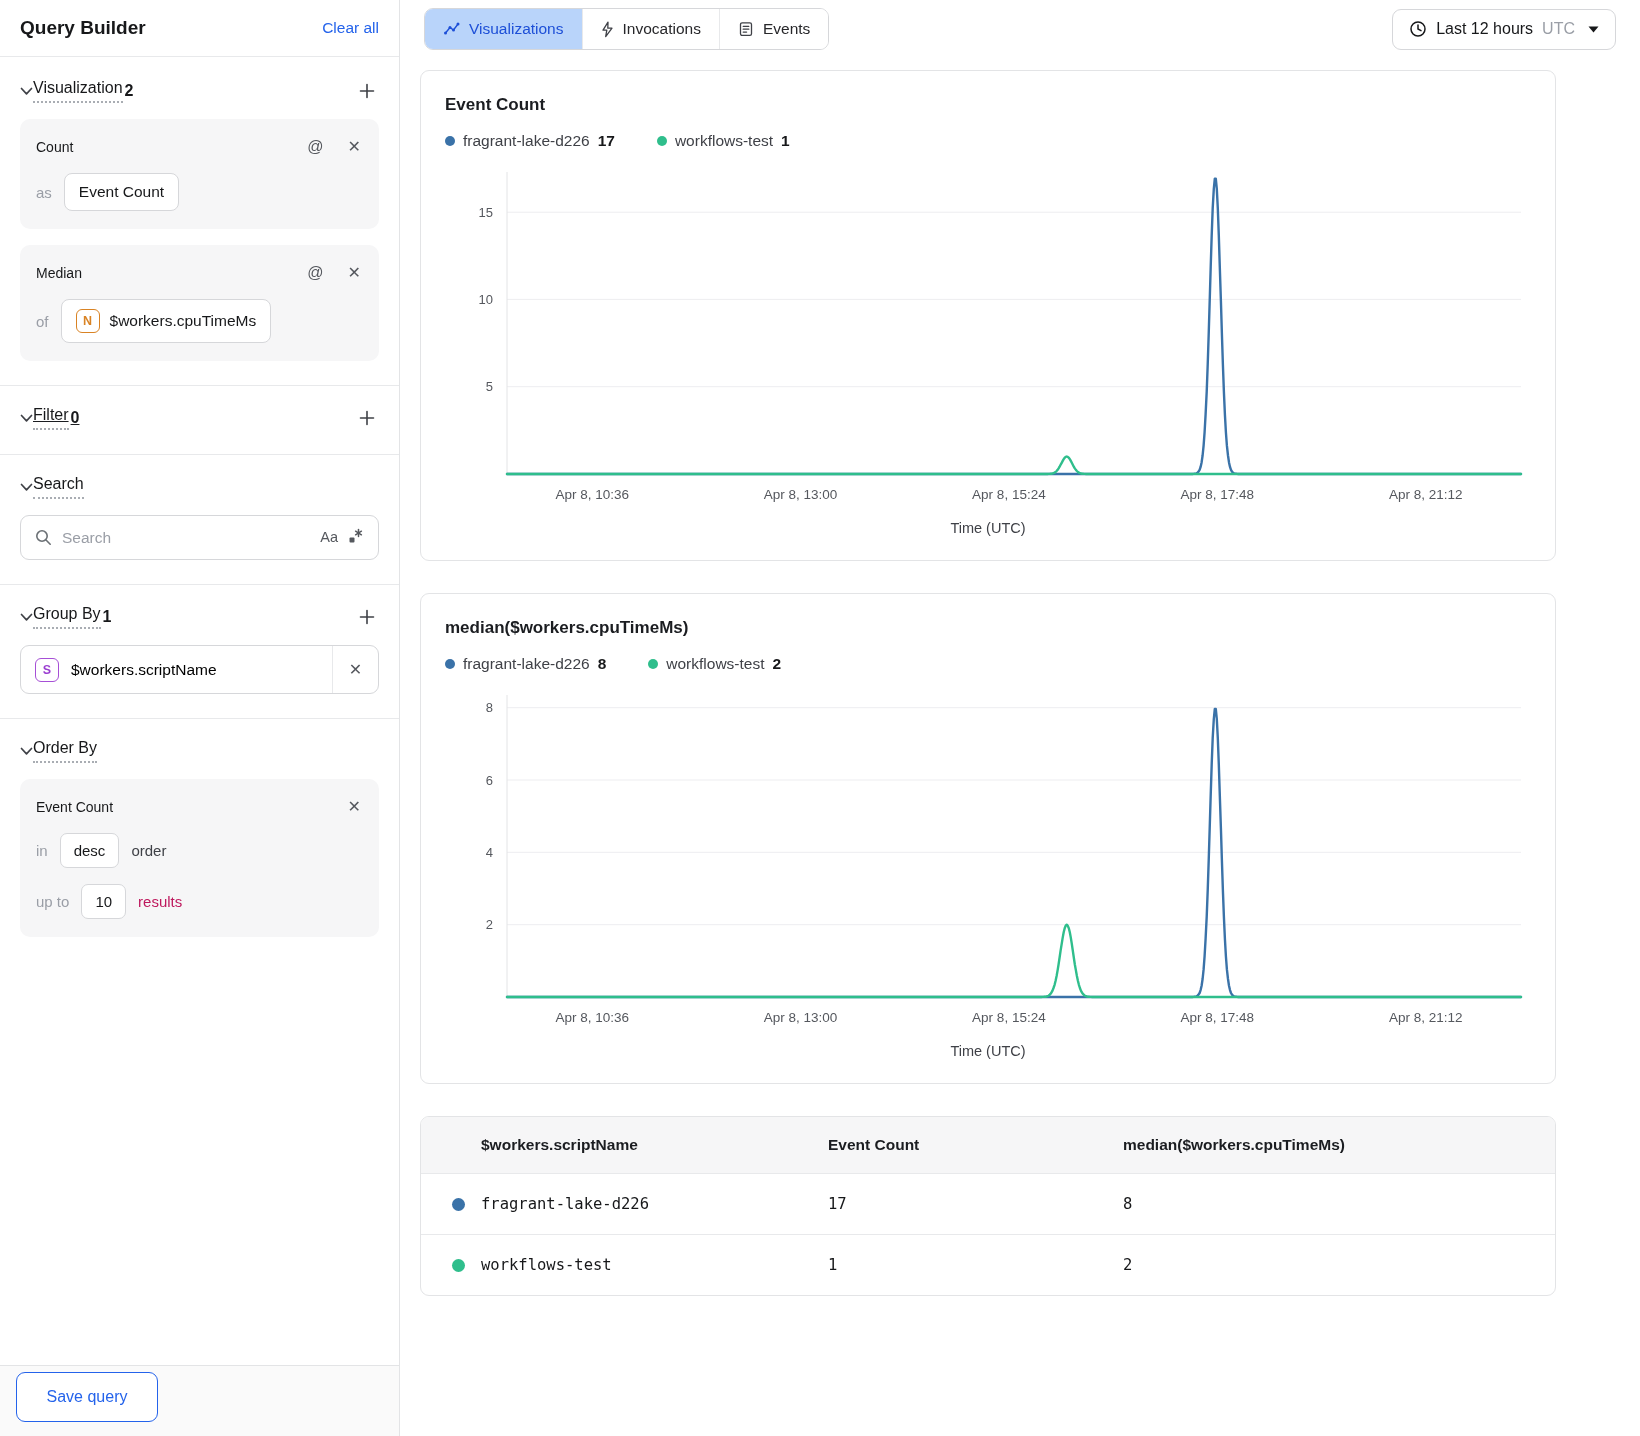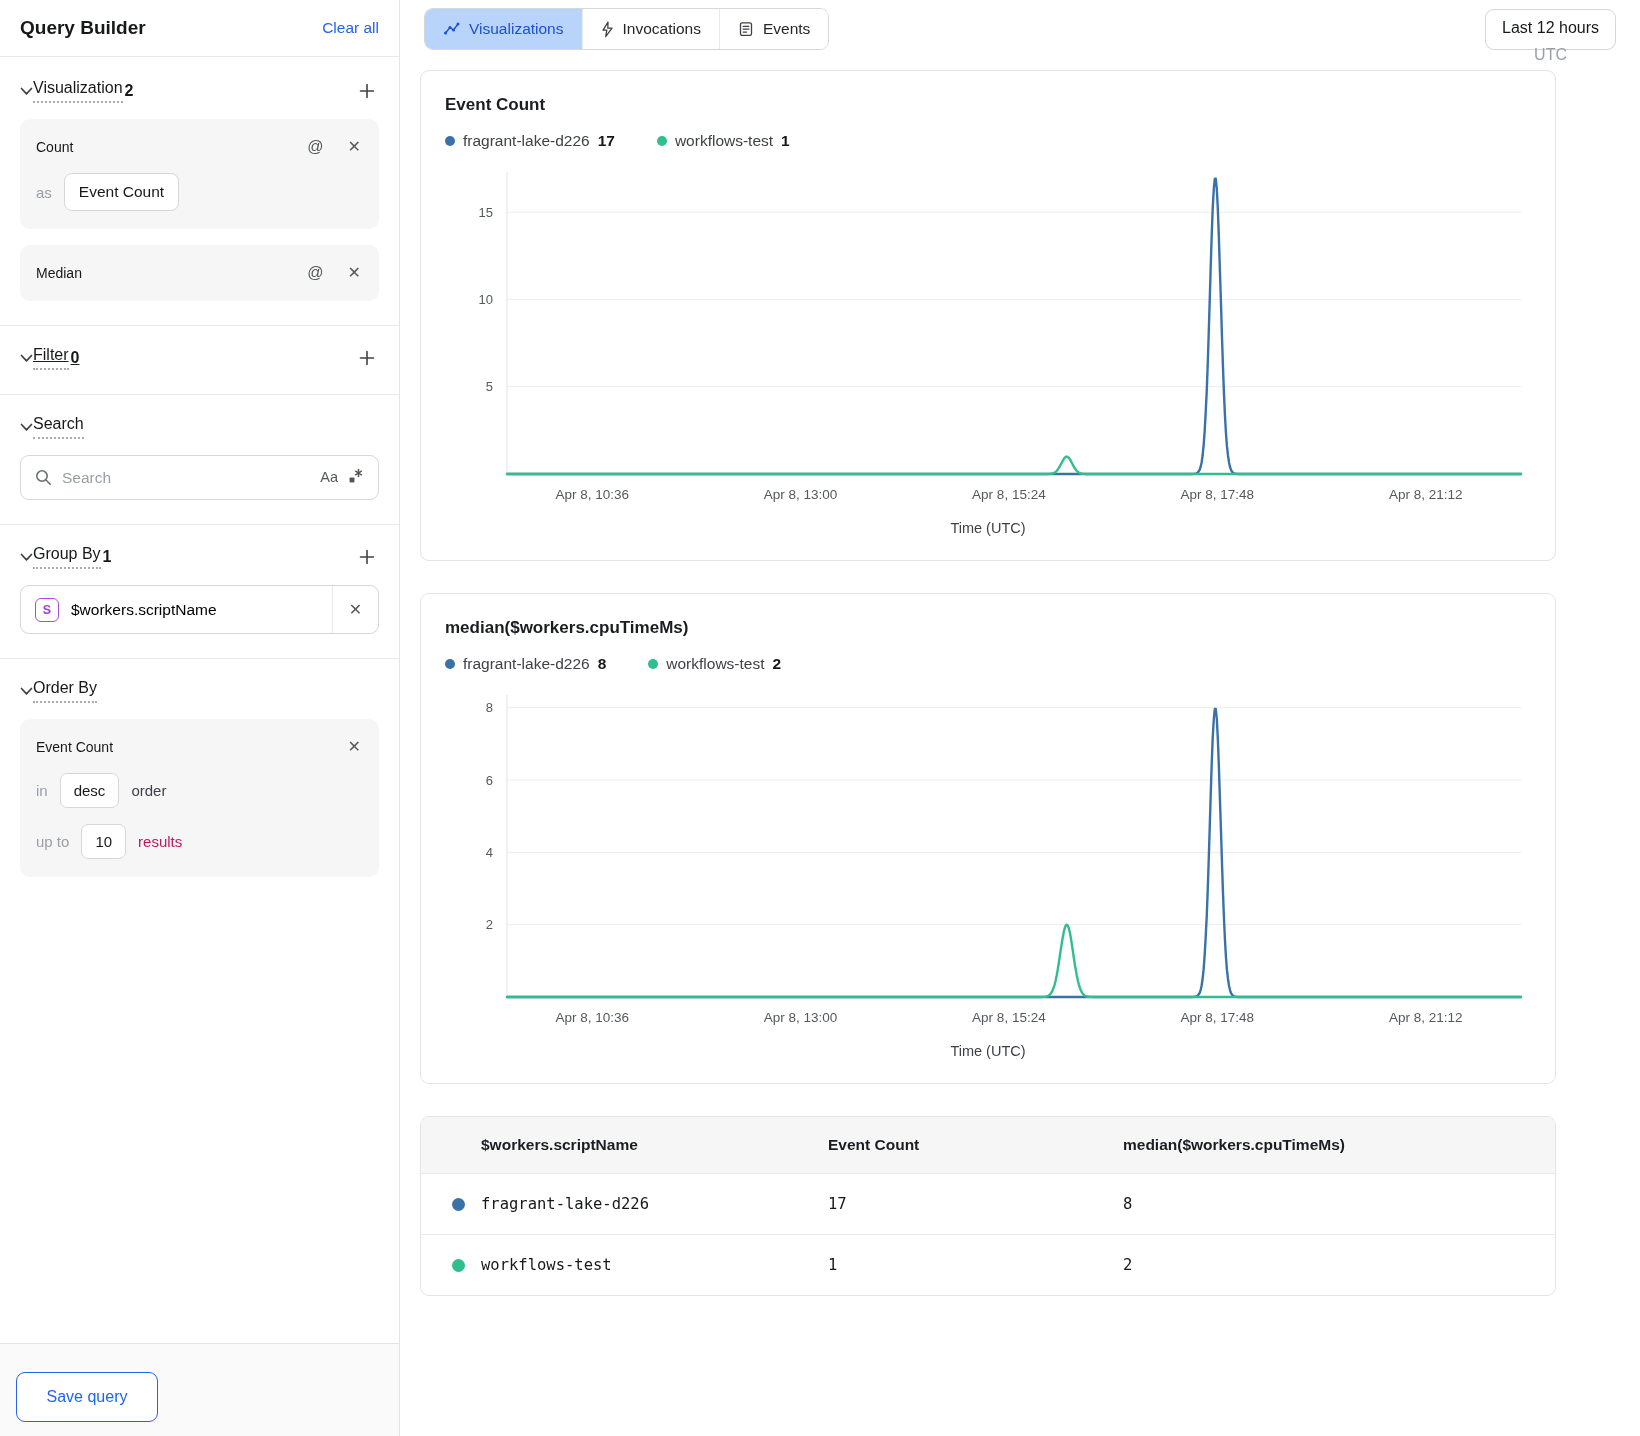--- a/index.html
+++ b/index.html
@@ -46,21 +46,21 @@
   .tool-toggle { background:none; border:none; cursor:pointer; color:#55585e; font-size:14.5px;
     font-family:inherit; line-height:1; }
   .gb-item { margin-top:16px; height:49px; border:1px solid #d6d7da; border-radius:9px; background:#fff;
     display:flex; align-items:center; overflow:hidden; }
   .gb-left { flex:1; display:flex; align-items:center; gap:12px; padding:0 14px; font-size:15.5px; }
   .gb-x { width:46px; height:100%; border:none; border-left:1px solid #e8e9eb; background:none;
     cursor:pointer; color:#55585e; font-size:16px; }
   .ob-row { display:flex; align-items:center; gap:12px; margin-top:16px; font-size:15px; }
   .mini-box { background:#fff; border:1px solid #d6d7da; border-radius:7px; padding:8px 13px;
     font-size:15px; color:#17181a; cursor:pointer; font-family:inherit; }
-  .sb-footer { border-top:1px solid #e3e4e6; background:#fafafa; padding:28px 16px 14px;
+  .sb-footer { border-top:1px solid #e3e4e6; background:#fafafa; padding:6px 16px 14px;
     display:flex; align-items:flex-start; gap:18px; }
   .btn-outline { height:50px; width:142px; border:1px solid #2463eb; color:#2463eb; background:#fff;
     border-radius:9px; font-size:16px; font-weight:500; cursor:pointer; font-family:inherit; }
   .btn-primary { height:50px; flex:1; border:none; background:#2463eb; color:#fff; border-radius:9px;
     font-size:16px; font-weight:600; cursor:pointer; display:flex; align-items:center; justify-content:center;
     gap:12px; font-family:inherit; }
   .kbd { width:26px; height:26px; background:rgba(255,255,255,.25); border-radius:6px; display:inline-flex;
     align-items:center; justify-content:center; font-size:13.5px; font-weight:600; }
 
   
@@ -68,21 +68,21 @@
   .topbar { display:flex; align-items:center; justify-content:space-between; padding:8px 24px 8px 24px; }
   .tabs { display:flex; border:1px solid #d6d7da; border-radius:9px; overflow:hidden; background:#fff; }
   .tab { display:flex; align-items:center; gap:9px; padding:17px 18px; height:40px; background:#fff;
     border:none; cursor:pointer; font-size:15.5px; color:#27272a; font-family:inherit; }
   .tab + .tab { border-left:1px solid #e8e9eb; }
   .tab.active { background:#b9d4fa; color:#1d4fd7; border-color:transparent; }
   .tab.active svg { color:#1d4fd7; }
   .tab svg { color:#3f4147; }
   .time-range { display:flex; align-items:center; gap:9px; height:41px; padding:0 16px;
     border:1px solid #d6d7da; border-radius:9px; background:#fff; cursor:pointer; font-size:16px;
-    color:#17181a; font-family:inherit;flex-direction:column; }
+    color:#17181a; font-family:inherit; }
   .time-range .tz { color:#9a9ea6; }
   .content { padding:12px 0 0 20px; }
   .card-panel { width:1136px; border:1px solid #e3e4e6; border-radius:9px; background:#fff;
     padding:24px; }
   .card-panel + .card-panel, .table-card { margin-top:32px; }
   .chart-title { font-size:17px; font-weight:700; color:#1b1d21; }
   .legend { display:flex; align-items:center; gap:42px; margin-top:17px; }
   .legend-item { display:flex; align-items:center; gap:8px; font-size:15.5px; color:#3f4147; }
   .legend-item b { color:#17181a; }
   .dot { width:10px; height:10px; border-radius:50%; display:inline-block; }
@@ -143,20 +143,27 @@
           </div>
         </div>
 
         <div class="card">
           <div class="card-head">
             <span class="card-title">Median</span>
             <span class="card-actions">
               <button class="icon-btn"><span>@</span></button>
               <button class="icon-btn"><span>✕</span></button>
             </span>
+          </div>
+          <div class="card-row">
+            <span class="muted">of</span>
+            <button class="value-box">
+              <span class="badge badge-n">N</span>
+              <span>$workers.cpuTimeMs</span>
+            </button>
           </div>
         </div>
       </section>
 
       <div class="divider"></div>
 
       <section class="sb-section">
         <div class="sec-head" style="margin-top:20px;text-decoration:underline;">
           <button class="sec-toggle">
             <svg width="13" height="9" viewBox="0 0 13 9">

